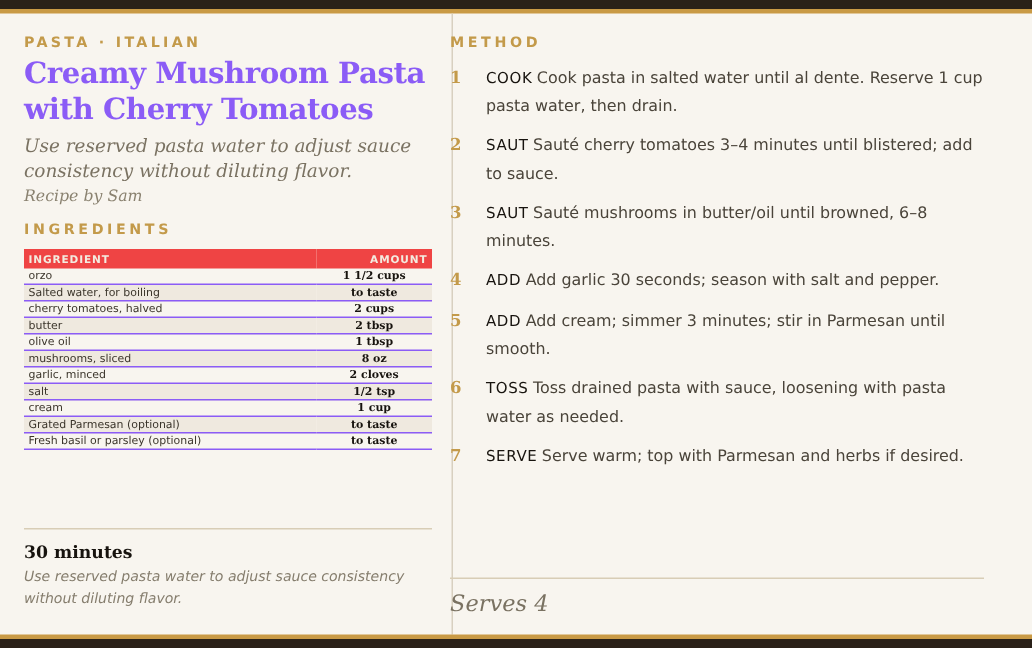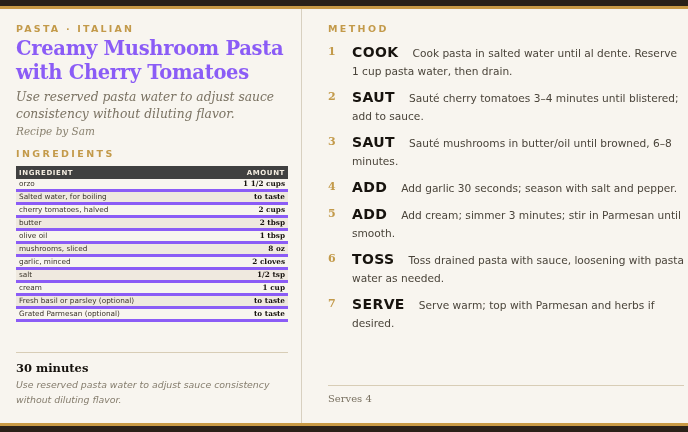--- a/index.html
+++ b/index.html
@@ -39,63 +39,63 @@
     }
     .ing-heading {
       position: absolute; top: 139px; left: 0;
       font-weight: bold; font-size: 9.5px; letter-spacing: 2.4px; color: #c39a4a;
     }
     table.ing {
       position: absolute; top: 157px; left: 0; width: 272px;
       border-collapse: collapse;
     }
     table.ing th {
-      background: #404040; color: #f3ece0;
+      background: #ef4444; color: #f3ece0;
       font-size: 7px; font-weight: bold; letter-spacing: 0.6px;
       height: 13px; padding: 0 3px; text-align: left;
     }
     table.ing th.amt { text-align: right; }
     table.ing td {
       height: 10.7px; padding: 0 3px;
       font-size: 7.3px; color: #3a342a; line-height: 10px;
-      border-bottom: 3px solid #8b5cf6;
+      border-bottom: 1px solid #8b5cf6;
     }
     table.ing tr:nth-child(even) td { background: #efe9df; }
     table.ing td.amt {
-      text-align: right; font-family: "DejaVu Serif", serif; font-weight: bold;
+      text-align: center; font-family: "DejaVu Serif", serif; font-weight: bold;
       font-size: 7.3px; color: #17130e; white-space: nowrap;
     }
     .hr-left { position: absolute; top: 343px; left: 0; width: 272px; height: 1px; background: #d8cdb6; }
     .time {
       position: absolute; top: 352px; left: 0;
       font-family: "DejaVu Serif", serif; font-weight: bold; font-size: 11.5px; color: #17130e;
     }
     .time-note {
       position: absolute; top: 368px; left: 0; width: 272px;
       font-style: italic; font-size: 9.4px; line-height: 15px; color: #857d6d;
     }
 
-    .right { position: absolute; left: 328px; top: 9px; width: 356px; height: 318px; }
+    .right { position: absolute; left: 300px; top: 9px; width: 356px; height: 318px; }
     .method-heading {
       position: absolute; top: 14px; left: 0;
       font-weight: bold; font-size: 9.5px; letter-spacing: 2.4px; color: #c39a4a;
     }
     .steps { position: absolute; top: 34px; left: 0; width: 356px; list-style: none; }
     .step { display: flex; margin-bottom: 8px; }
     .step-num {
       width: 24px; flex: 0 0 24px;
       font-family: "DejaVu Serif", serif; font-weight: bold; font-size: 11px; color: #c39a4a;
       line-height: 18px;
     }
     .step-body { flex: 1; font-size: 10.6px; line-height: 18px; color: #4a443a; }
-    .step-verb { font-weight: bold; color: #17130e; font-size: 14px; letter-spacing: 0.4px; margin-right: 14px; }
+    .step-verb { font-weight: normal; color: #17130e; font-size: 10px; letter-spacing: 0.4px; margin-right: 3px; }
     .hr-right { position: absolute; top: 376px; left: 0; width: 356px; height: 1px; background: #d8cdb6; }
     .serves {
       position: absolute; top: 384px; left: 0;
-      font-family: "DejaVu Serif", serif; font-size: 10px; color: #7a7262;
+      font-family: "DejaVu Serif", serif; font-style: italic; font-size: 15px; color: #7a7262;
     }
   </style>
 </head>
 <body>
 
 <div class="topbar"></div>
 <div class="topbar-gold"></div>
 <div class="vdivider"></div>
 
 <section class="left">
@@ -143,25 +143,25 @@
         </tr>
         <tr>
           <td>salt</td>
           <td class="amt">1/2 tsp</td>
         </tr>
         <tr>
           <td>cream</td>
           <td class="amt">1 cup</td>
         </tr>
         <tr>
+          <td>Grated Parmesan (optional)</td>
+          <td class="amt">to taste</td>
+        </tr>
+        <tr>
           <td>Fresh basil or parsley (optional)</td>
-          <td class="amt">to taste</td>
-        </tr>
-        <tr>
-          <td>Grated Parmesan (optional)</td>
           <td class="amt">to taste</td>
         </tr>
       </tbody>
   </table>
 
   <div class="hr-left"></div>
   <div class="time">30 minutes</div>
   <p class="time-note">Use reserved pasta water to adjust sauce consistency without diluting flavor.</p>
 </section>
 

